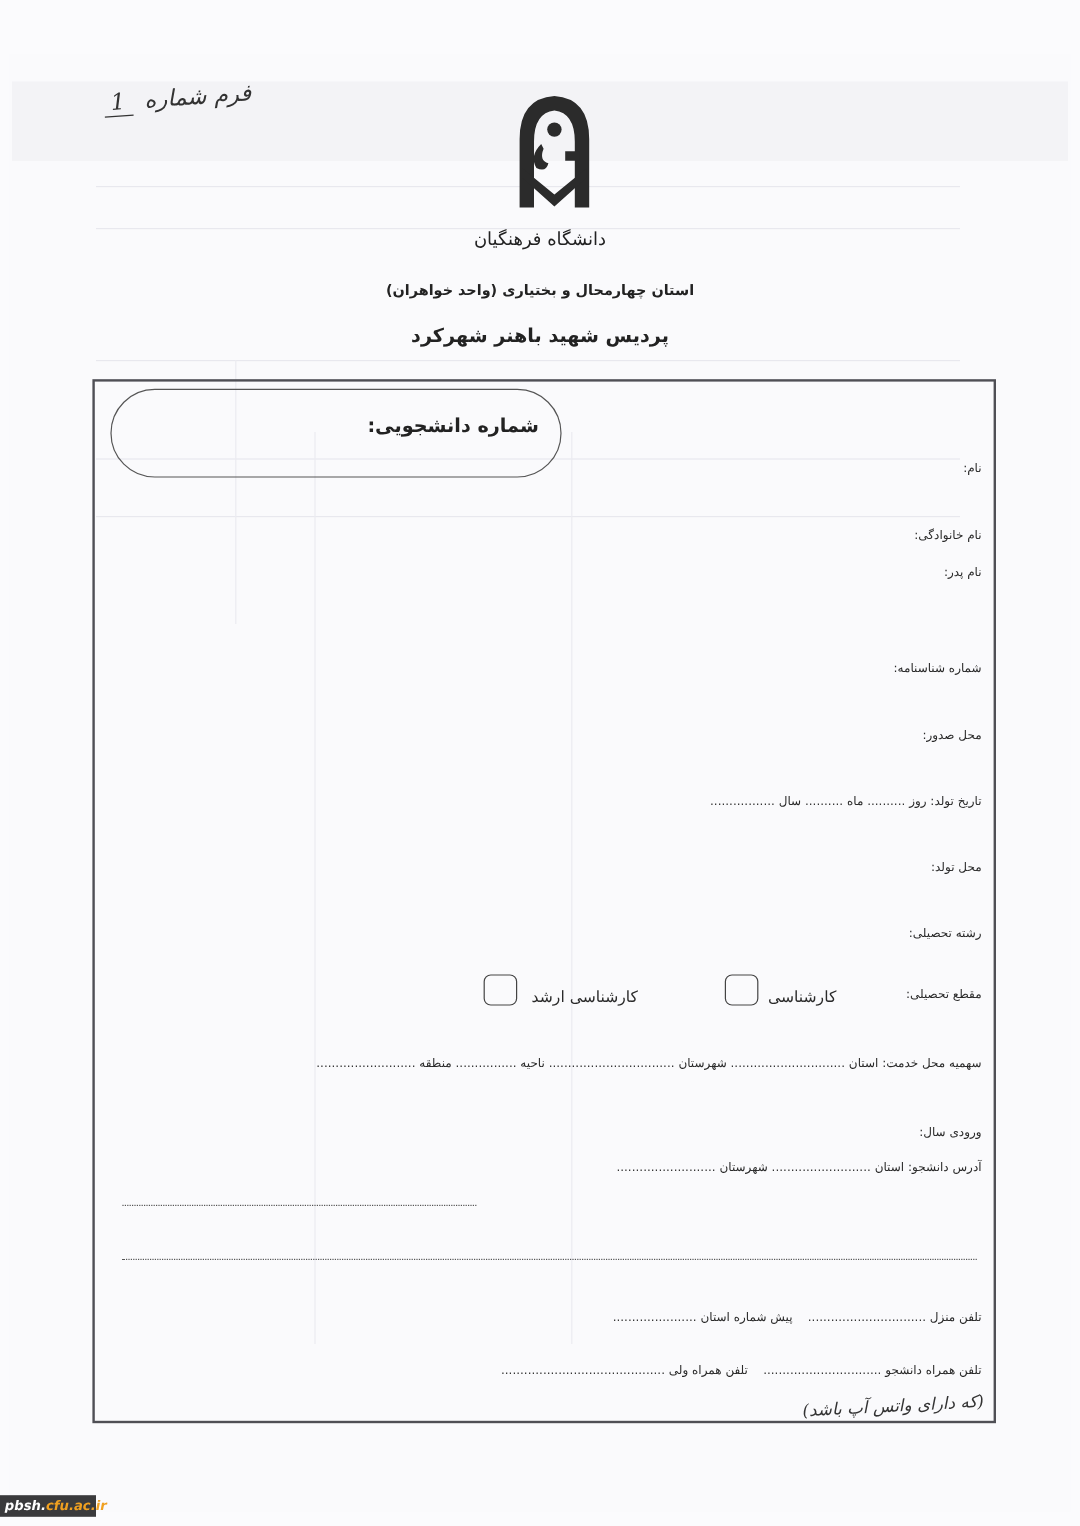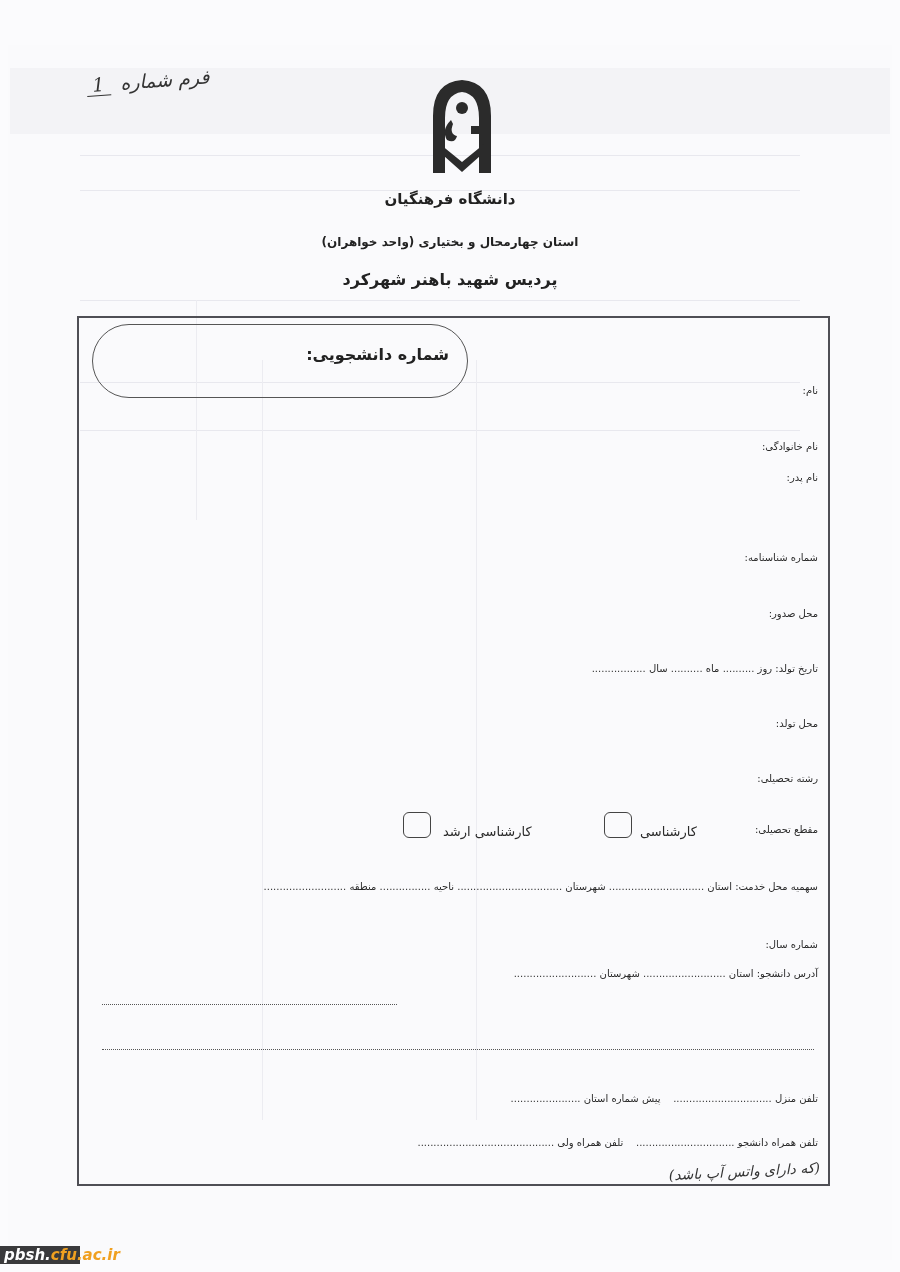--- a/index.html
+++ b/index.html
@@ -30,21 +30,21 @@
     transform:rotate(-4deg);
   }
   .form-no .num {
     display:inline-block; border-bottom:1.5px solid #333; padding:0 6px; margin-right:4px;
   }
   .logo {
     position:absolute; left:427px; top:78px; width:70px; height:100px;
   }
   .title1 {
     position:absolute; left:300px; width:300px; top:190px; text-align:center;
-    font-size:15px; font-weight:bold; direction:rtl; color:#222;
+    font-size:15px; font-weight:normal; direction:rtl; color:#222;
   }
   .title2 {
     position:absolute; left:250px; width:400px; top:235px; text-align:center;
     font-size:12px; font-weight:bold; direction:rtl; color:#222;
   }
   .title3 {
     position:absolute; left:300px; width:300px; top:270px; text-align:center;
     font-size:16px; font-weight:bold; direction:rtl; color:#222;
   }
   .form-box {
@@ -75,21 +75,21 @@
   .dotline {
     position:absolute; height:0; border-bottom:1.5px dotted #555;
   }
   .handnote {
     position:absolute; left:605px; top:1165px; width:215px;
     font-family:"DejaVu Serif", serif; font-style:italic; font-size:14px;
     color:#333; direction:rtl; text-align:right; transform:rotate(-3deg);
   }
   .watermark {
     position:absolute; left:0; top:1246px; width:80px; height:18px;
-    background:#3a3a3c; font-size:15px; font-weight:bold; font-style:italic;
+    background:#3a3a3c; font-size:11px; font-weight:bold; font-style:italic;
     padding-left:4px; box-sizing:border-box; line-height:18px;
     font-family:"DejaVu Sans", sans-serif;
   }
   .watermark .wm-a { color:#ffffff; }
   .watermark .wm-b { color:#f0a020; }
 </style>
 </head>
 <body>
 
 <div class="scan-shade"></div>
@@ -171,21 +171,21 @@
   <span class="dots">..............................</span>
   <span>شهرستان</span>
   <span class="dots">.................................</span>
   <span>ناحیه</span>
   <span class="dots">................</span>
   <span>منطقه</span>
   <span class="dots">..........................</span>
 </div>
 
 <div class="row" style="top:939px;">
-  <span>شماره سال:</span>
+  <span>ورودی سال:</span>
 </div>
 
 <div class="row" style="top:968px;">
   <span>آدرس دانشجو:</span>
   <span>استان</span>
   <span class="dots">..........................</span>
   <span>شهرستان</span>
   <span class="dots">..........................</span>
 </div>
 <div class="dotline" style="left:102px;top:1004px;width:295px;"></div>

